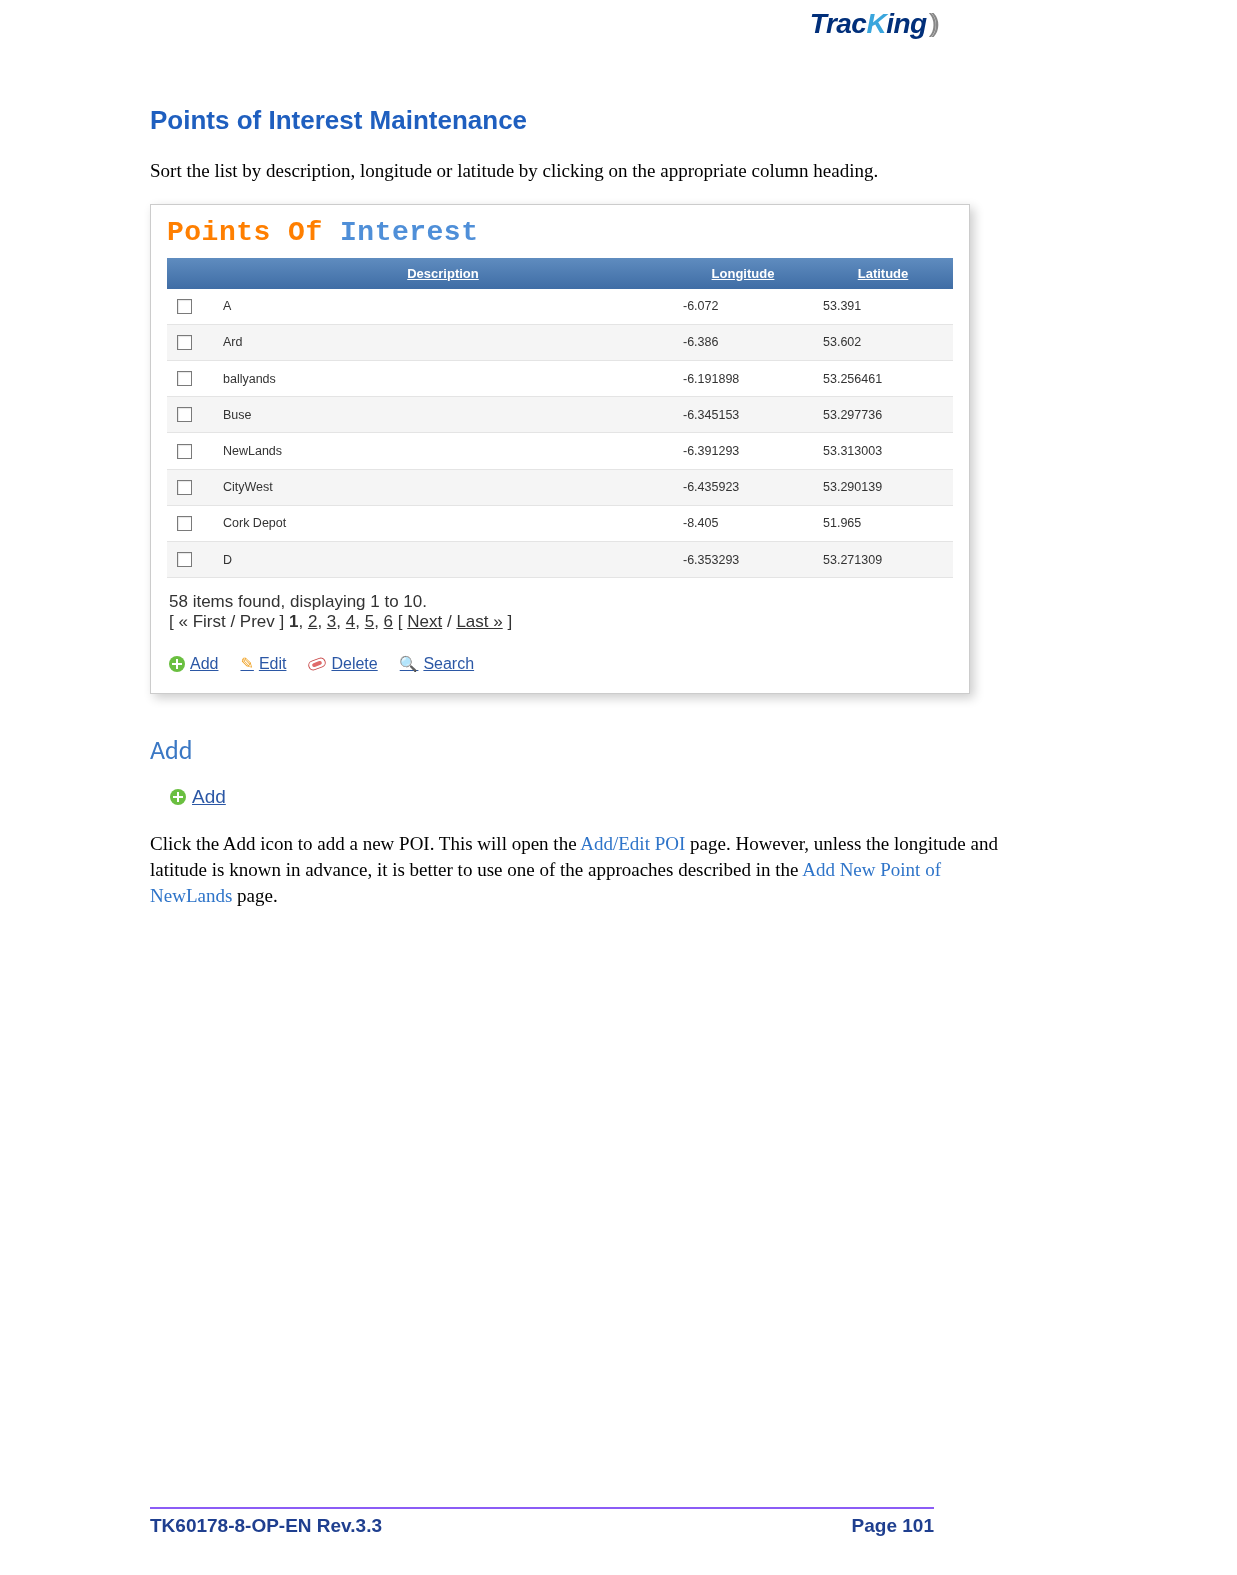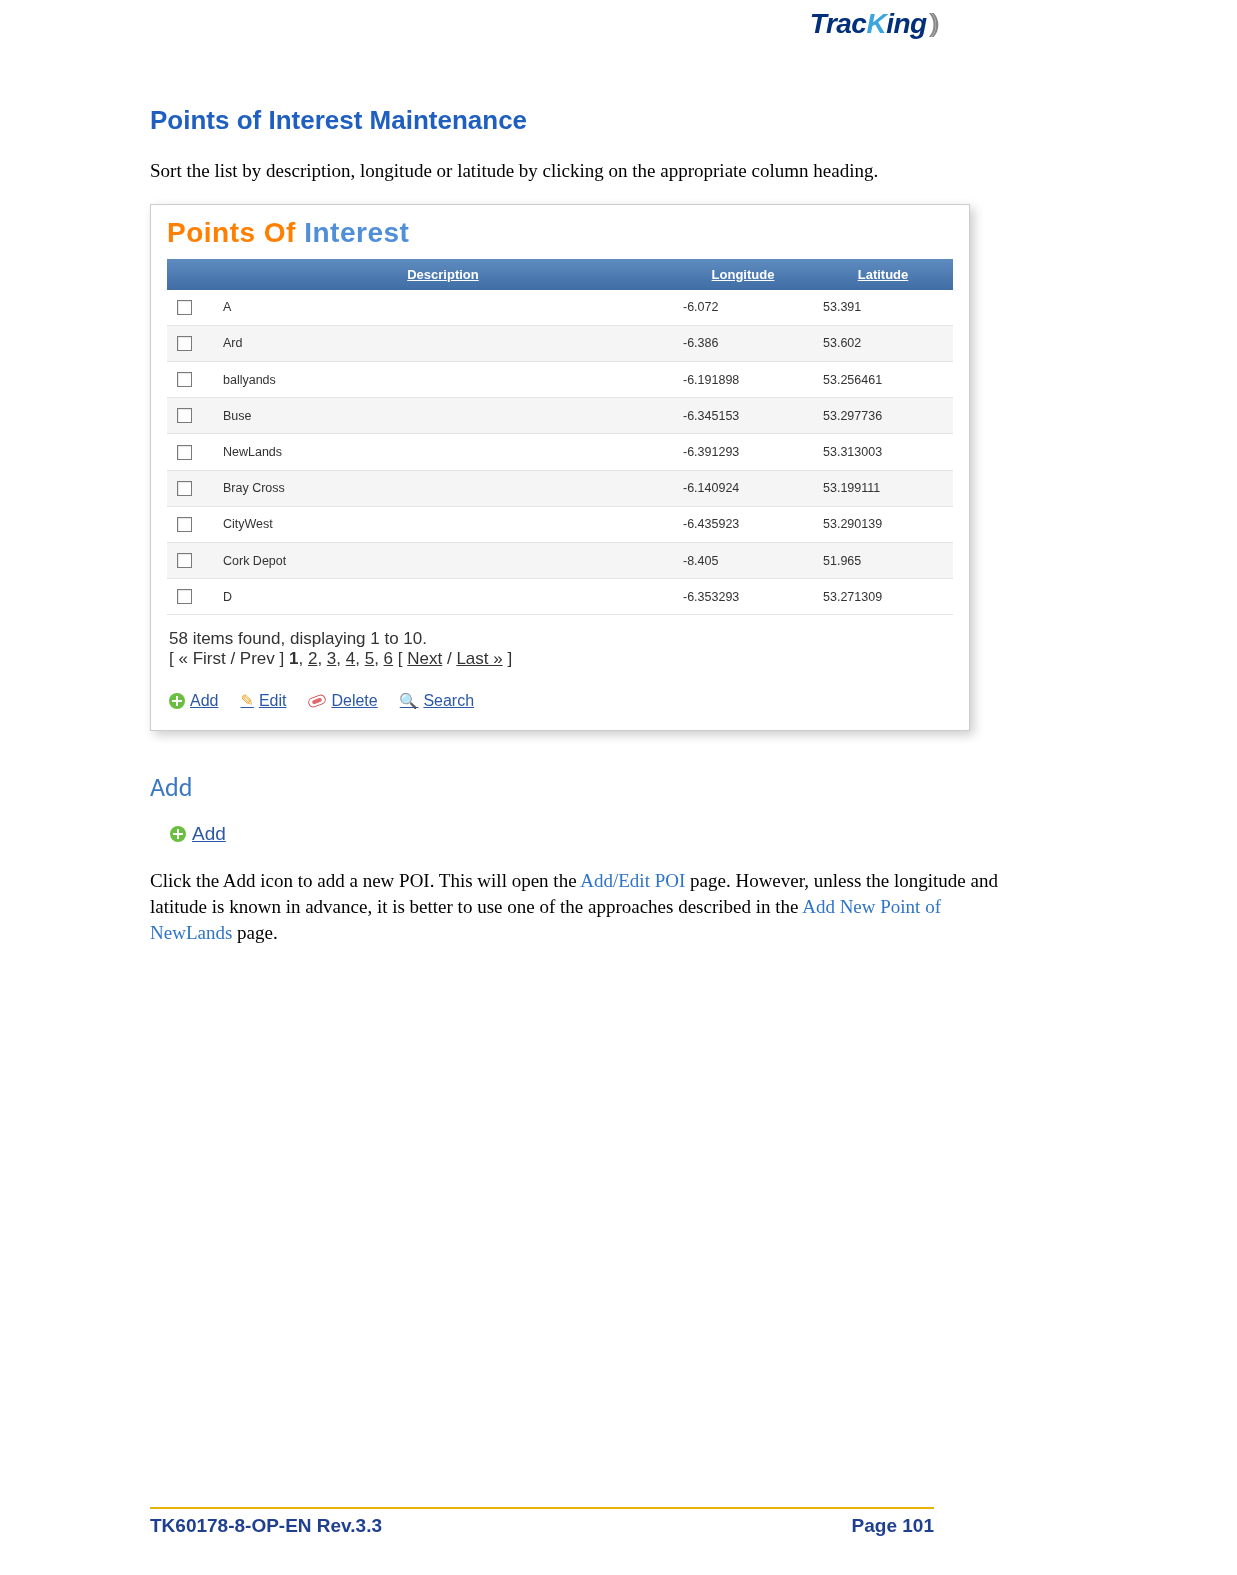--- a/index.html
+++ b/index.html
@@ -55,21 +55,21 @@
   .panel {
     border: 1px solid #ccc;
     box-shadow: 4px 4px 10px rgba(0,0,0,0.2);
     width: 820px;
     margin: 18px 0 40px 0;
     font-family: Verdana, Arial, sans-serif;
     font-size: 13px;
     background: #fff;
   }
   .panel-title {
-    font-family: Liberation Sans, sans-serif;
+    font-family: Liberation Mono, monospace;
     font-size: 28px;
     font-weight: bold;
     padding: 12px 16px 10px 16px;
     letter-spacing: 0.5px;
     color: #ff7f00;
   }
   .panel-title .pi2 { color: #4f8fd8; }
   table.poi {
     width: calc(100% - 32px);
     margin: 0 16px;
@@ -161,21 +161,21 @@
     font-family: "Trebuchet MS", Arial, sans-serif;
     font-size: 19px;
     color: #2b57a5;
     text-decoration: underline;
   }
   span.tlink { color: #2e74c9; }
   .footer {
     position: absolute;
     left: 150px; right: 150px;
     bottom: 38px;
-    border-top: 2px solid #eab308;
+    border-top: 2px solid #8b5cf6;
     padding-top: 6px;
     display: flex;
     justify-content: space-between;
     font-family: Arial, Helvetica, sans-serif;
     font-weight: bold;
     font-size: 19px;
     color: #1f3f8f;
   }
 </style>
 </head>
@@ -230,26 +230,20 @@
               <td><span class="cb"></span></td>
               <td>Buse</td>
               <td>-6.345153</td>
               <td>53.297736</td>
             </tr>
             <tr>
               <td><span class="cb"></span></td>
               <td>NewLands</td>
               <td>-6.391293</td>
               <td>53.313003</td>
-            </tr>
-            <tr>
-              <td><span class="cb"></span></td>
-              <td>Bray Cross</td>
-              <td>-6.140924</td>
-              <td>53.199111</td>
             </tr>
             <tr>
               <td><span class="cb"></span></td>
               <td>CityWest</td>
               <td>-6.435923</td>
               <td>53.290139</td>
             </tr>
             <tr>
               <td><span class="cb"></span></td>
               <td>Cork Depot</td>

